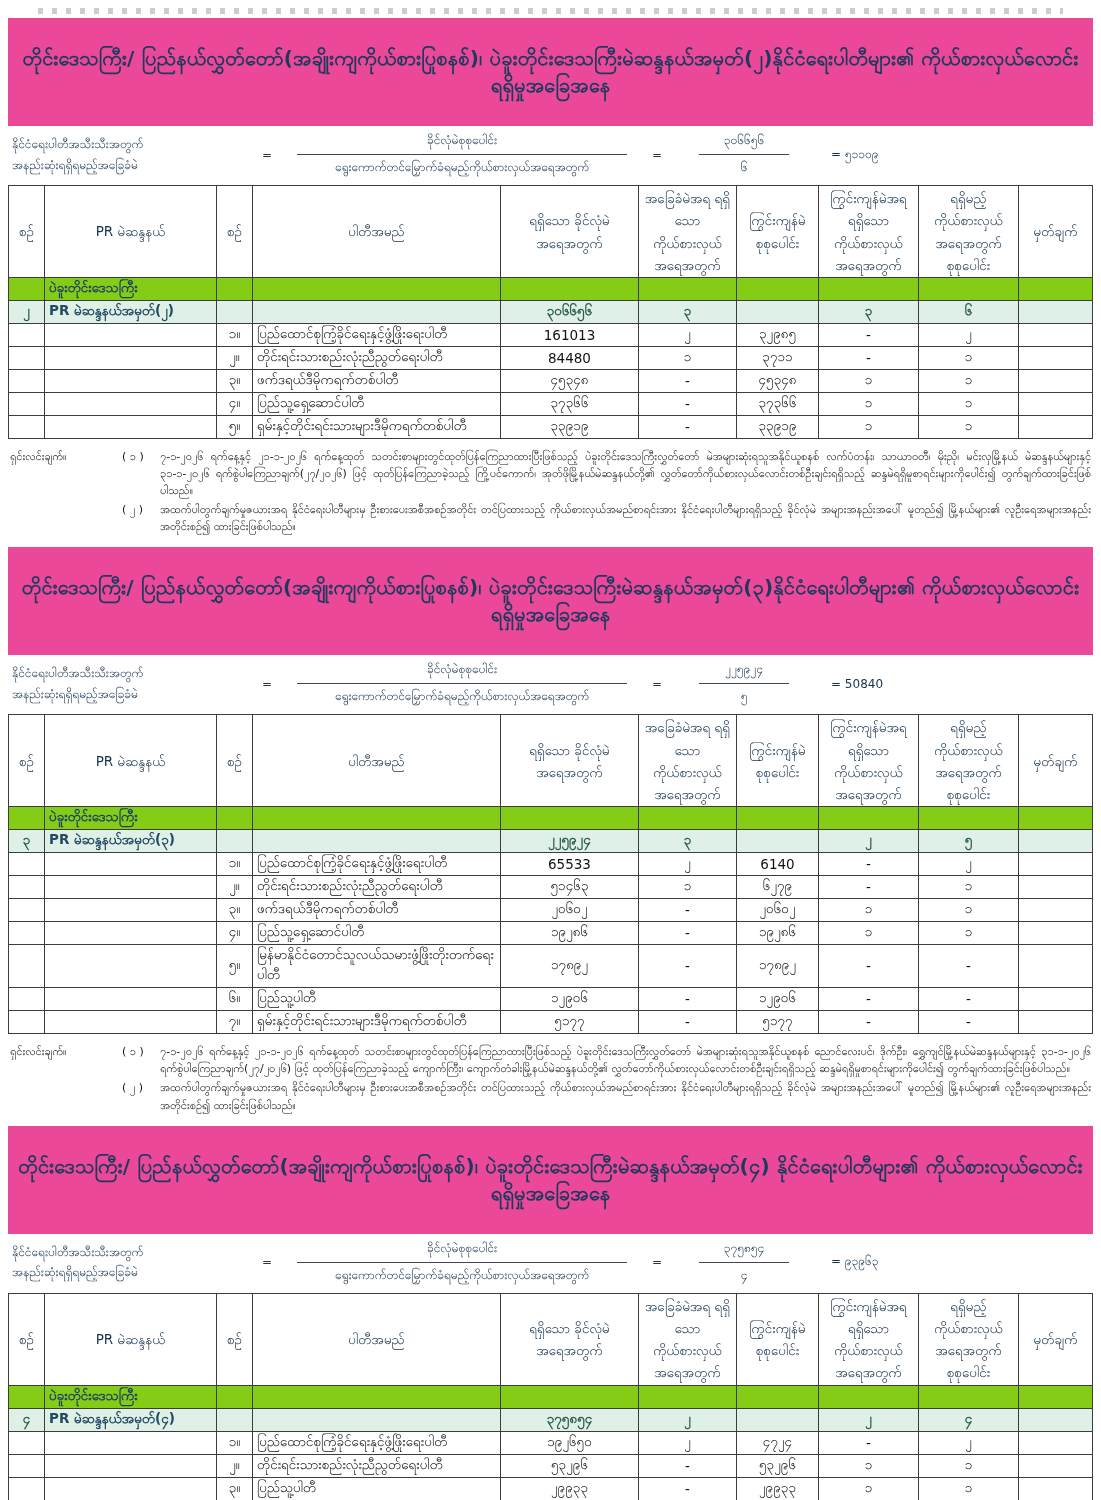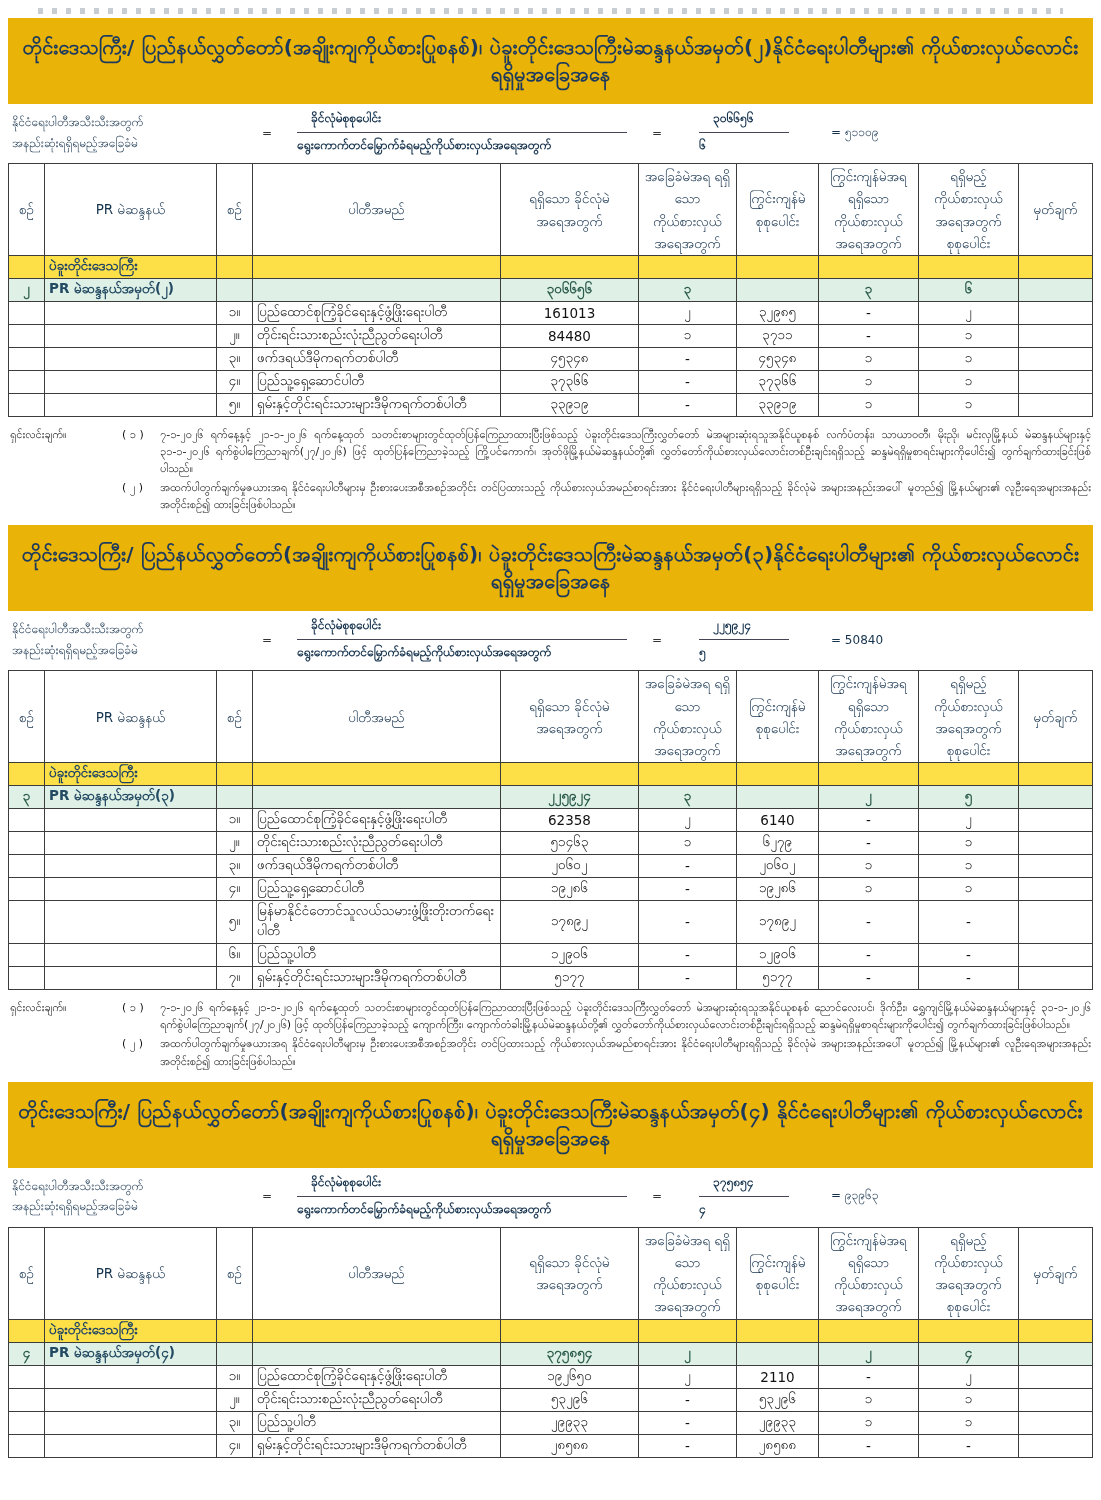--- a/index.html
+++ b/index.html
@@ -4,41 +4,41 @@
 <style>
   * { box-sizing: border-box; }
   html,body { margin:0; padding:0; background:#ffffff; }
   body { font-family:"DejaVu Sans", sans-serif; color:#111; }
   .page { width:1101px; min-height:1500px; margin:0 auto; padding:8px 8px 4px 8px; position:relative; overflow:hidden; background:#fff; }
 
   .top-remnant { height:6px; margin:0 30px 4px 30px;
     background:repeating-linear-gradient(90deg,#9aa4ad 0 5px,transparent 5px 14px);
     opacity:.55; }
 
-  .banner { background:#eab308; color:#1c3a5e; font-weight:bold; font-size:20px;
-    text-align:center; padding:16px 10px; line-height:1.35; letter-spacing:.2px; }
+  .banner { background:#ec4899; color:#1c3a5e; font-weight:bold; font-size:20px;
+    text-align:center; padding:27px 10px; line-height:1.35; letter-spacing:.2px; }
 
   .formula { display:flex; align-items:center; margin:6px 4px 8px 4px; font-size:12px; color:#15324d; }
   .f-label { width:225px; line-height:1.7; }
   .f-eq { width:60px; text-align:center; color:#333; }
-  .frac { text-align:left;font-weight:bold; }
+  .frac { text-align:center; }
   .frac .num { padding:0 14px 4px 14px; border-bottom:1.5px solid #445; }
   .frac .den { padding-top:4px; }
   .frac-big { min-width:330px; }
   .frac-small { min-width:90px; margin-left:12px; }
   .f-result { margin-left:42px; white-space:nowrap; }
 
   table { width:100%; border-collapse:collapse; table-layout:fixed; margin-top:2px; }
   th,td { border:1px solid #3c3c3c; padding:1px 4px; font-size:13.5px; overflow:hidden; }
   th { font-weight:normal; text-align:center; vertical-align:middle; height:92px; line-height:1.65; color:#15324d; }
   td { height:23px; vertical-align:middle; }
   .num-cell { text-align:center; }
   .name-cell { text-align:left; }
   .serial-cell { text-align:center; }
-  .row-region td { background:#fde047; color:#1c4166; font-weight:bold; height:21px;margin-left:45px; }
+  .row-region td { background:#84cc16; color:#1c4166; font-weight:bold; height:21px;margin-left:45px; }
   .row-summary td { background:#dff0e6; color:#2b5c4c; font-weight:bold; height:22px; }
   .row-summary td.name-cell { color:#234a63; }
 
   .notes { display:flex; margin:9px 2px 10px 2px; font-size:11px; line-height:1.55; color:#101010; }
   .notes-label { width:112px; flex:none; white-space:nowrap; }
   .notes-body { flex:1; }
   .note-item { display:flex; margin-bottom:2px; }
   .note-no { width:38px; flex:none; }
   .note-text { flex:1; text-align:justify; }
 
@@ -281,21 +281,21 @@
           <td class="num-cell">၅</td>
           <td></td>
         </tr>
       </tbody>
       <tbody class="party-tbody">
   <tr>
     <td class="serial-cell"></td>
     <td class="name-cell"></td>
     <td class="serial-cell">၁။</td>
     <td class="name-cell">ပြည်ထောင်စုကြံ့ခိုင်ရေးနှင့်ဖွံ့ဖြိုးရေးပါတီ</td>
-    <td class="num-cell">62358</td>
+    <td class="num-cell">65533</td>
     <td class="num-cell">၂</td>
     <td class="num-cell">6140</td>
     <td class="num-cell">-</td>
     <td class="num-cell">၂</td>
     <td class="num-cell"></td>
   </tr>
 
   <tr>
     <td class="serial-cell"></td>
     <td class="name-cell"></td>
@@ -466,21 +466,21 @@
         </tr>
       </tbody>
       <tbody class="party-tbody">
   <tr>
     <td class="serial-cell"></td>
     <td class="name-cell"></td>
     <td class="serial-cell">၁။</td>
     <td class="name-cell">ပြည်ထောင်စုကြံ့ခိုင်ရေးနှင့်ဖွံ့ဖြိုးရေးပါတီ</td>
     <td class="num-cell">၁၉၂၆၅၀</td>
     <td class="num-cell">၂</td>
-    <td class="num-cell">2110</td>
+    <td class="num-cell">၄၇၂၄</td>
     <td class="num-cell">-</td>
     <td class="num-cell">၂</td>
     <td class="num-cell"></td>
   </tr>
 
   <tr>
     <td class="serial-cell"></td>
     <td class="name-cell"></td>
     <td class="serial-cell">၂။</td>
     <td class="name-cell">တိုင်းရင်းသားစည်းလုံးညီညွတ်ရေးပါတီ</td>

